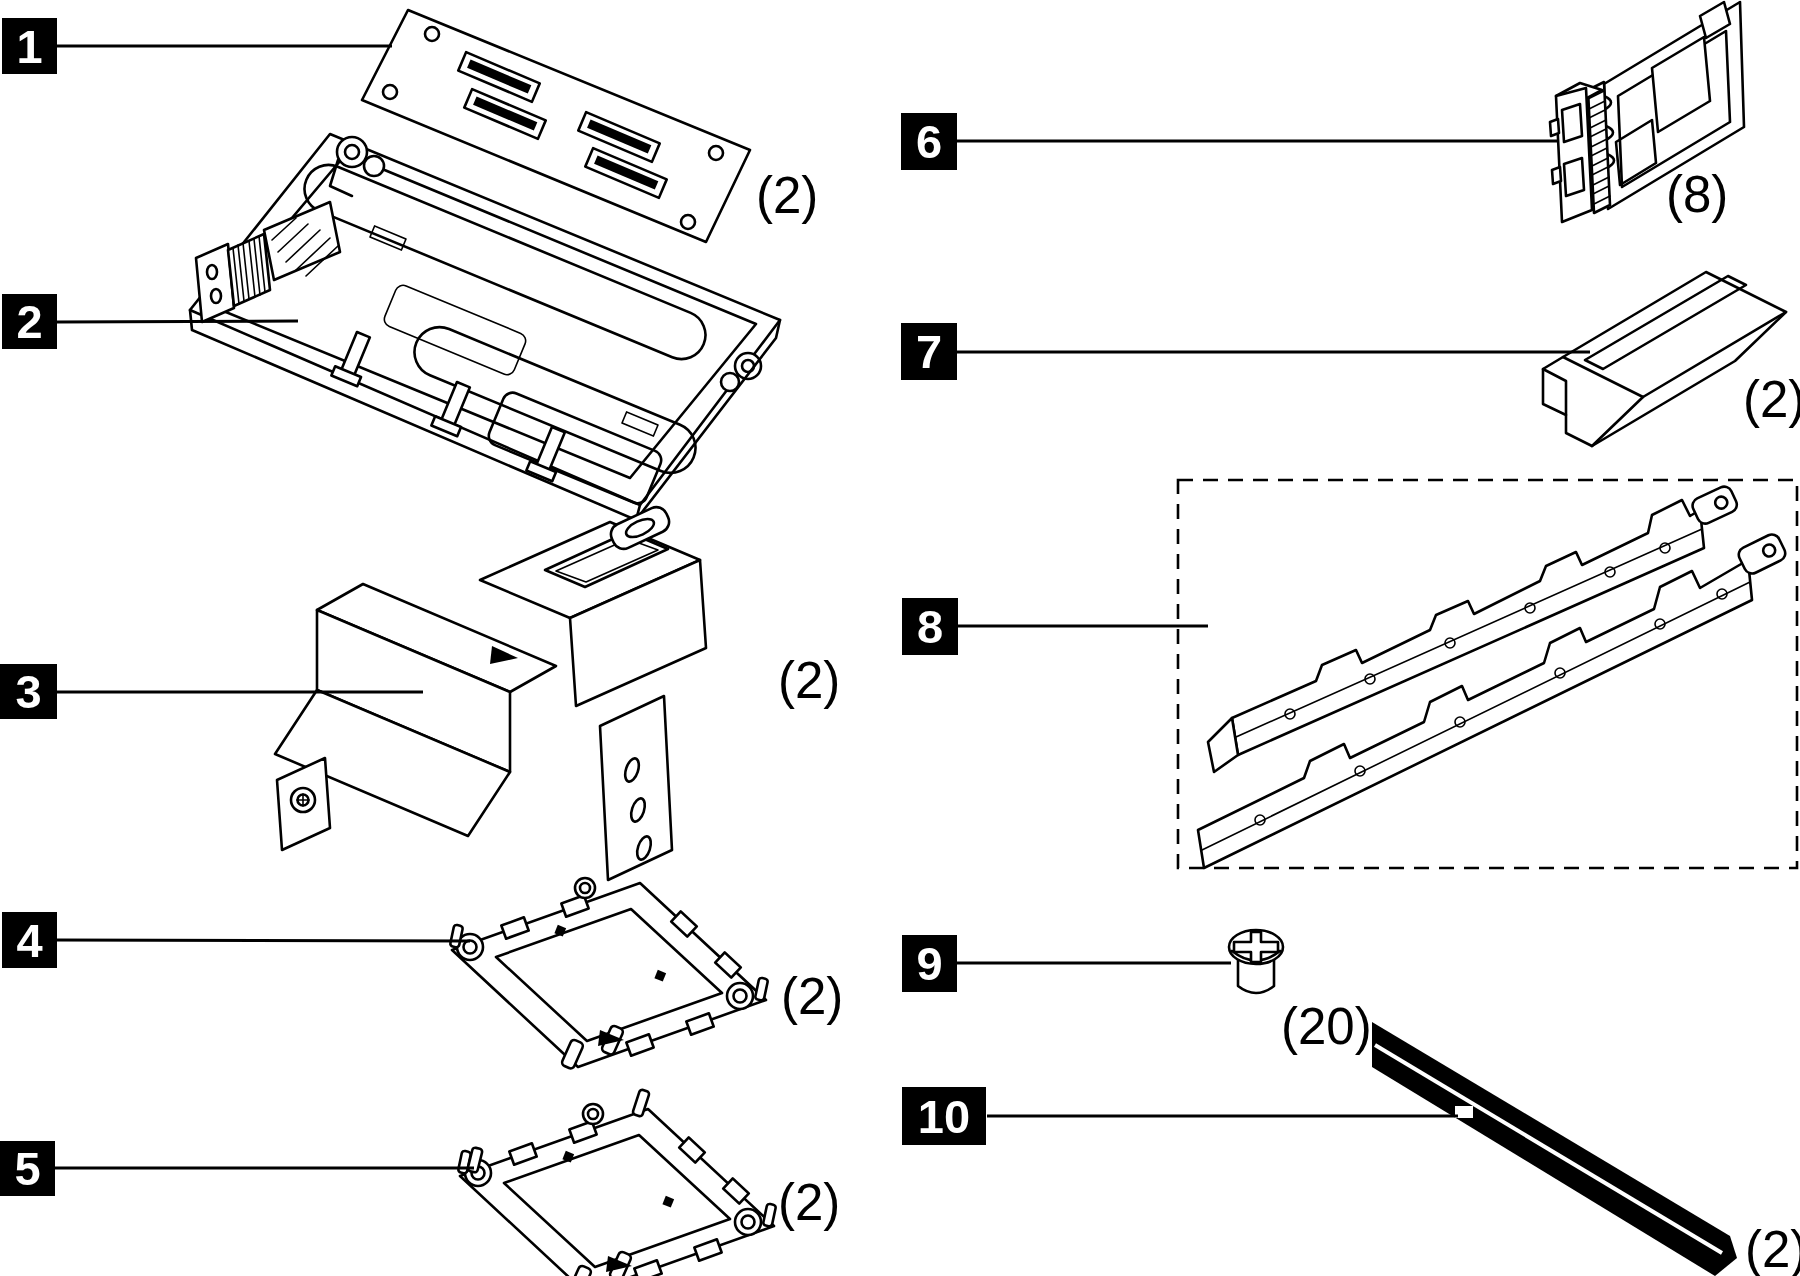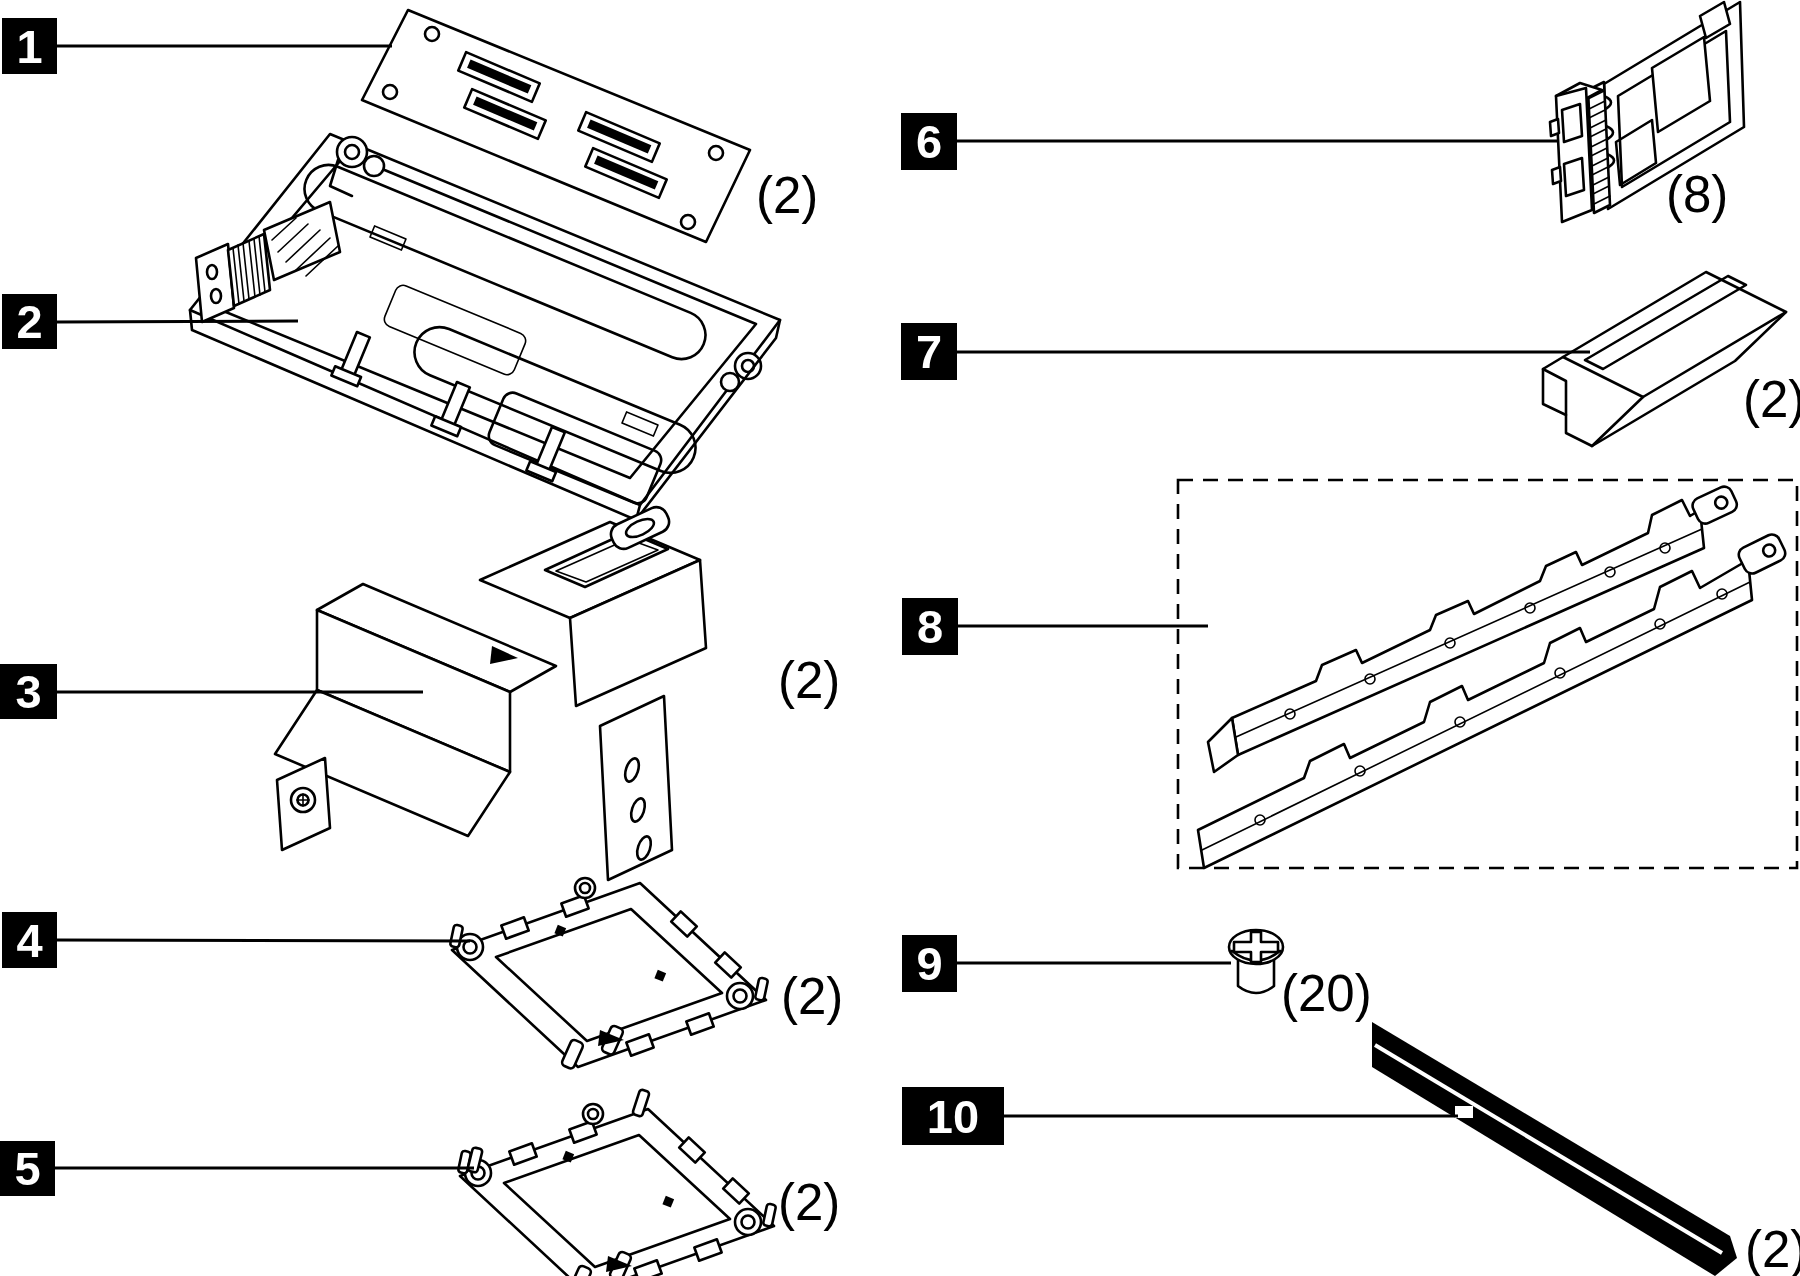--- a/index.html
+++ b/index.html
@@ -241,24 +241,24 @@
 
   <div class="callout" style="left:2px;   top:18px;   width:55px; height:56px;">1</div>
   <div class="callout" style="left:2px;   top:294px;  width:55px; height:55px;">2</div>
   <div class="callout" style="left:0px;   top:664px;  width:57px; height:55px;">3</div>
   <div class="callout" style="left:2px;   top:912px;  width:55px; height:56px;">4</div>
   <div class="callout" style="left:0px;   top:1141px; width:55px; height:55px;">5</div>
   <div class="callout" style="left:901px; top:113px;  width:56px; height:57px;">6</div>
   <div class="callout" style="left:901px; top:323px;  width:56px; height:57px;">7</div>
   <div class="callout" style="left:902px; top:598px;  width:56px; height:57px;">8</div>
   <div class="callout" style="left:902px; top:935px;  width:55px; height:57px;">9</div>
-  <div class="callout" style="left:902px; top:1087px; width:102px; height:58px;">10</div>
+  <div class="callout" style="left:902px; top:1087px; width:84px; height:58px;">10</div>
 
   <div class="qty" style="left:756px;  top:170px;">(2)</div>
   <div class="qty" style="left:778px;  top:655px;">(2)</div>
   <div class="qty" style="left:781px;  top:971px;">(2)</div>
   <div class="qty" style="left:778px;  top:1177px;">(2)</div>
   <div class="qty" style="left:1666px; top:169px;">(8)</div>
   <div class="qty" style="left:1743px; top:374px;">(2)</div>
-  <div class="qty" style="left:1281px; top:968px;">(20)</div>
+  <div class="qty" style="left:1281px; top:1001px;">(20)</div>
   <div class="qty" style="left:1745px; top:1224px;">(2)</div>
 
 </div>
 
 </body></html>

